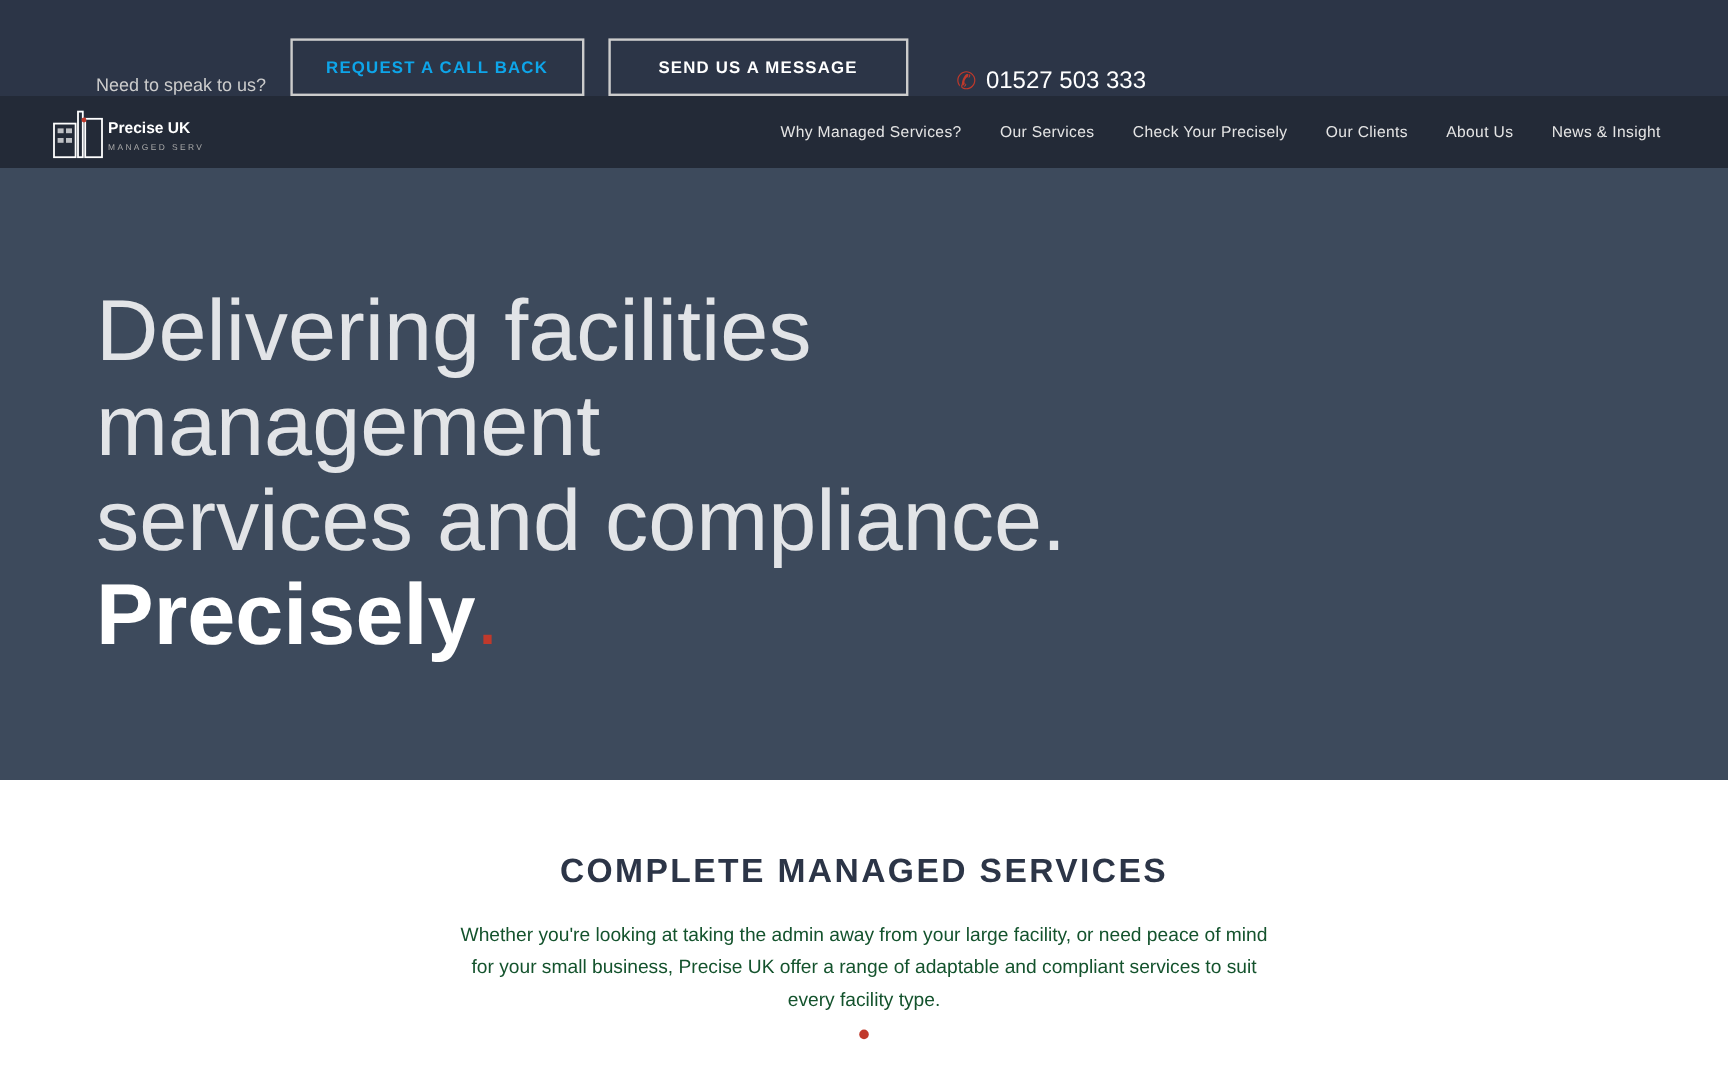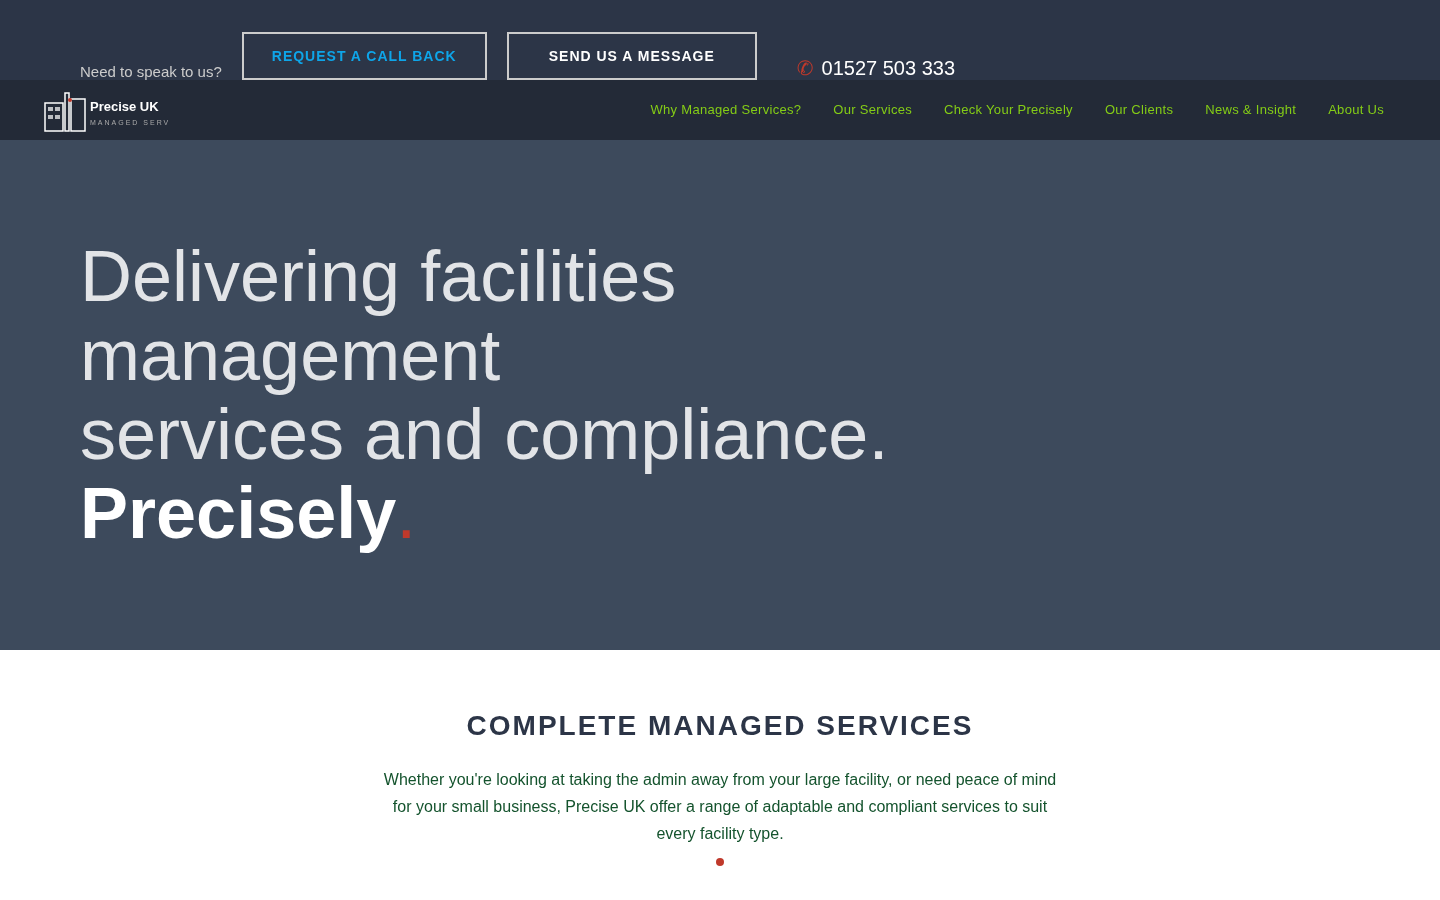--- a/index.html
+++ b/index.html
@@ -83,21 +83,21 @@
       width: 130px;
       height: 55px;
     }
     .nav-links {
       display: flex;
       list-style: none;
       gap: 0;
       margin-left: auto;
     }
     .nav-links li a {
-      color: #84cc16;
+      color: #e5e5e5;
       text-decoration: none;
       font-size: 13px;
       padding: 0 16px;
       display: block;
       line-height: 60px;
       letter-spacing: 0.3px;
       white-space: nowrap;
     }
 
     
@@ -201,24 +201,24 @@
       <li>
         <a href="#">Our Services</a>
       </li>
       <li>
         <a href="#">Check Your Precisely</a>
       </li>
       <li>
         <a href="#">Our Clients</a>
       </li>
       <li>
+        <a href="#">About Us</a>
+      </li>
+      <li>
         <a href="#">News &amp; Insight</a>
-      </li>
-      <li>
-        <a href="#">About Us</a>
       </li>
     </ul>
   </nav>
 
   <div class="hero-content">
     <h1 class="hero-headline">
       Delivering facilities management<br>
       services and compliance. <span class="highlight">Precisely</span><span class="dot">.</span>
     </h1>
   </div>

